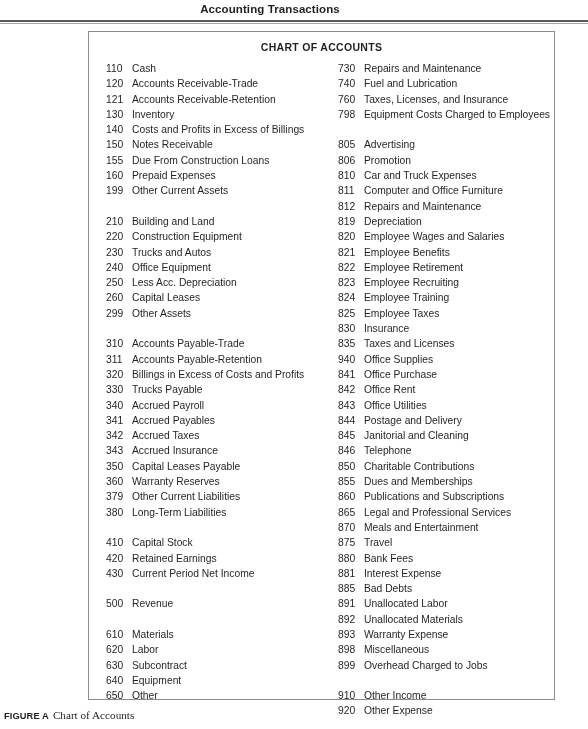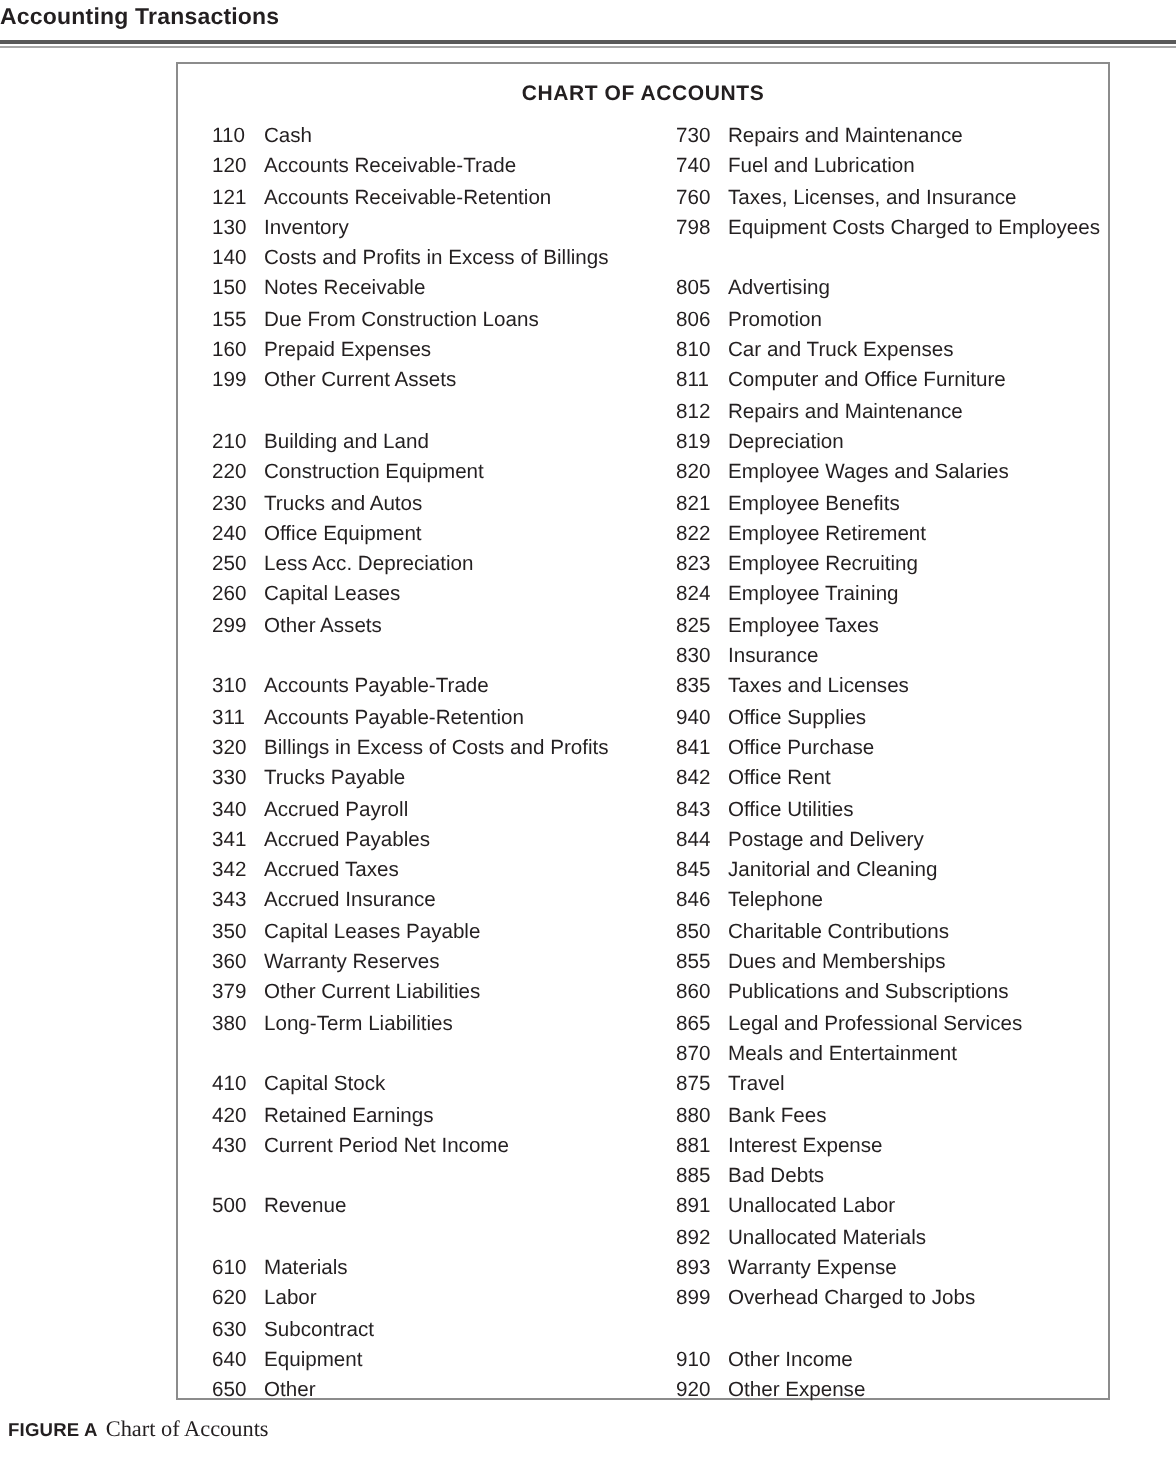--- a/index.html
+++ b/index.html
@@ -22,20 +22,21 @@
     top: 0;
     left: 0;
     width: 588px;
     height: 22px;
   }
   .page-header-title {
     position: absolute;
     top: 3px;
     left: 0;
     width: 540px;
+    text-align: center;
     font-size: 11.5px;
     font-weight: bold;
     letter-spacing: 0.1px;
     color: #231f20;
   }
   .header-rule {
     position: absolute;
     top: 20px;
     left: 0;
     width: 588px;
@@ -220,20 +221,21 @@
         <div class="account-row"><span class="account-number">860</span><span class="account-label">Publications and Subscriptions</span></div>
         <div class="account-row"><span class="account-number">865</span><span class="account-label">Legal and Professional Services</span></div>
         <div class="account-row"><span class="account-number">870</span><span class="account-label">Meals and Entertainment</span></div>
         <div class="account-row"><span class="account-number">875</span><span class="account-label">Travel</span></div>
         <div class="account-row"><span class="account-number">880</span><span class="account-label">Bank Fees</span></div>
         <div class="account-row"><span class="account-number">881</span><span class="account-label">Interest Expense</span></div>
         <div class="account-row"><span class="account-number">885</span><span class="account-label">Bad Debts</span></div>
         <div class="account-row"><span class="account-number">891</span><span class="account-label">Unallocated Labor</span></div>
         <div class="account-row"><span class="account-number">892</span><span class="account-label">Unallocated Materials</span></div>
         <div class="account-row"><span class="account-number">893</span><span class="account-label">Warranty Expense</span></div>
+        <div class="account-row"><span class="account-number">898</span><span class="account-label">Miscellaneous</span></div>
         <div class="account-row"><span class="account-number">899</span><span class="account-label">Overhead Charged to Jobs</span></div>
         <div class="account-row spacer"></div>
         <div class="account-row"><span class="account-number">910</span><span class="account-label">Other Income</span></div>
         <div class="account-row"><span class="account-number">920</span><span class="account-label">Other Expense</span></div>
       </div>
   </div>
 </div>
 
 <div class="figure-caption">
   <span class="caption-tag">FIGURE A</span><span class="caption-text">Chart of Accounts</span>

